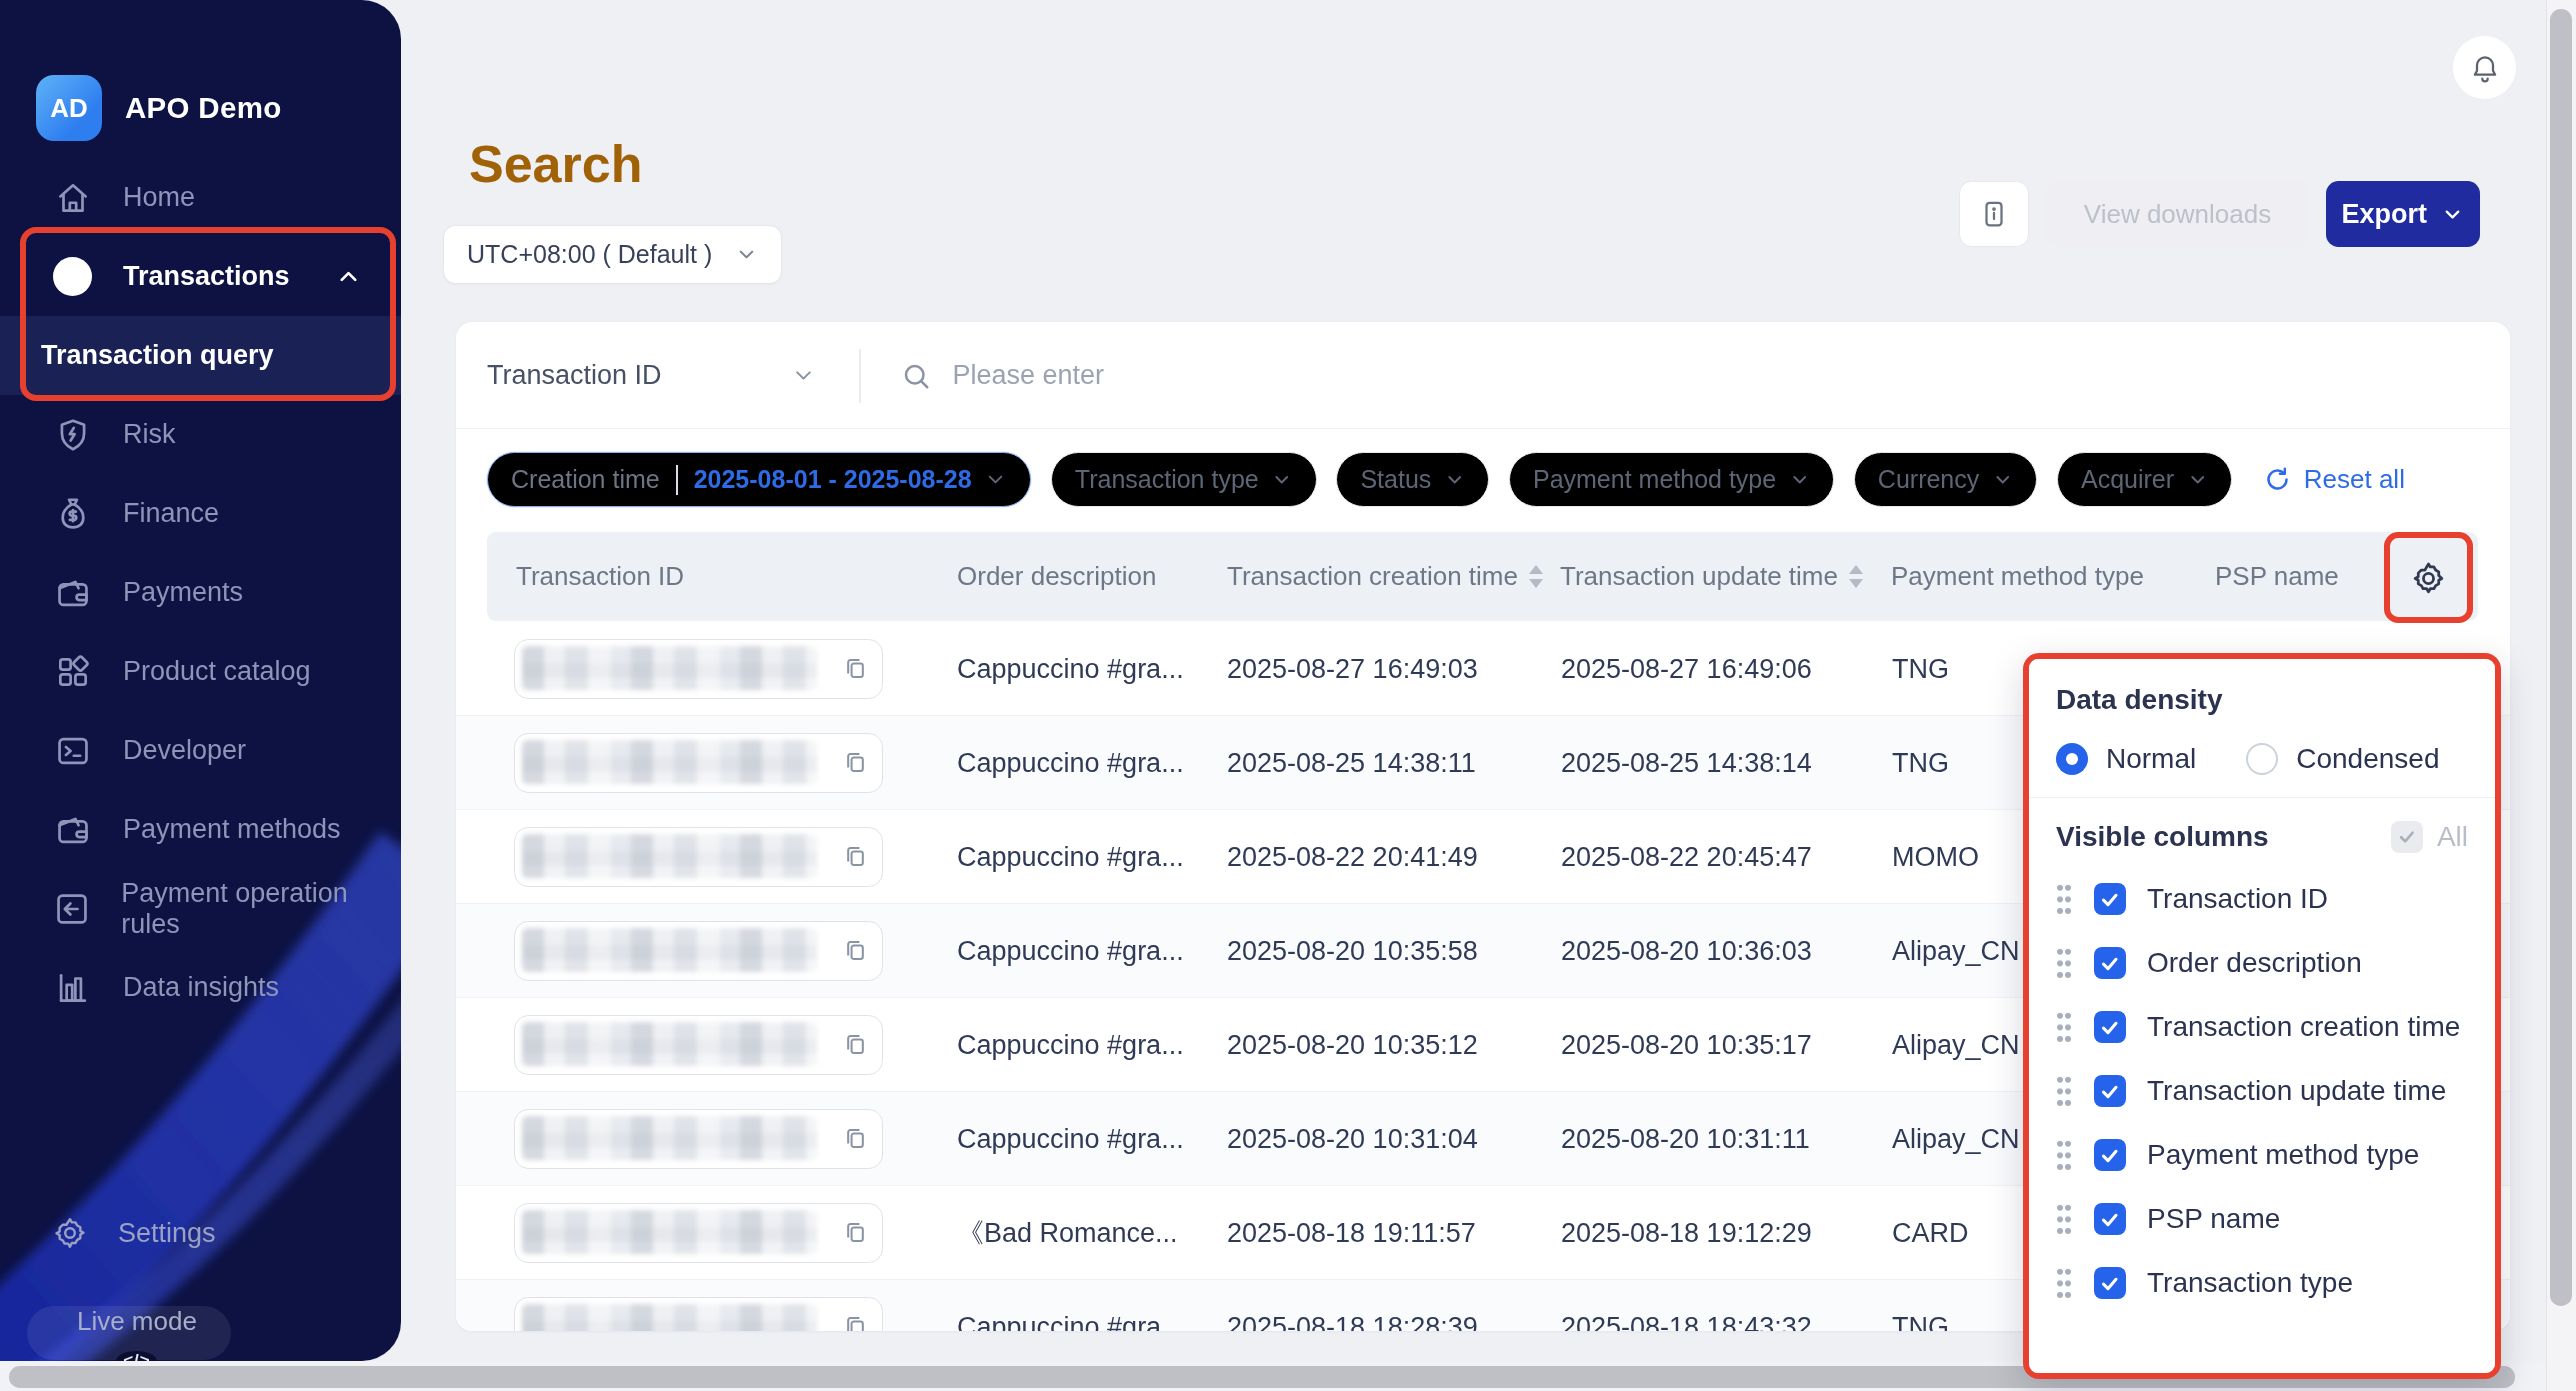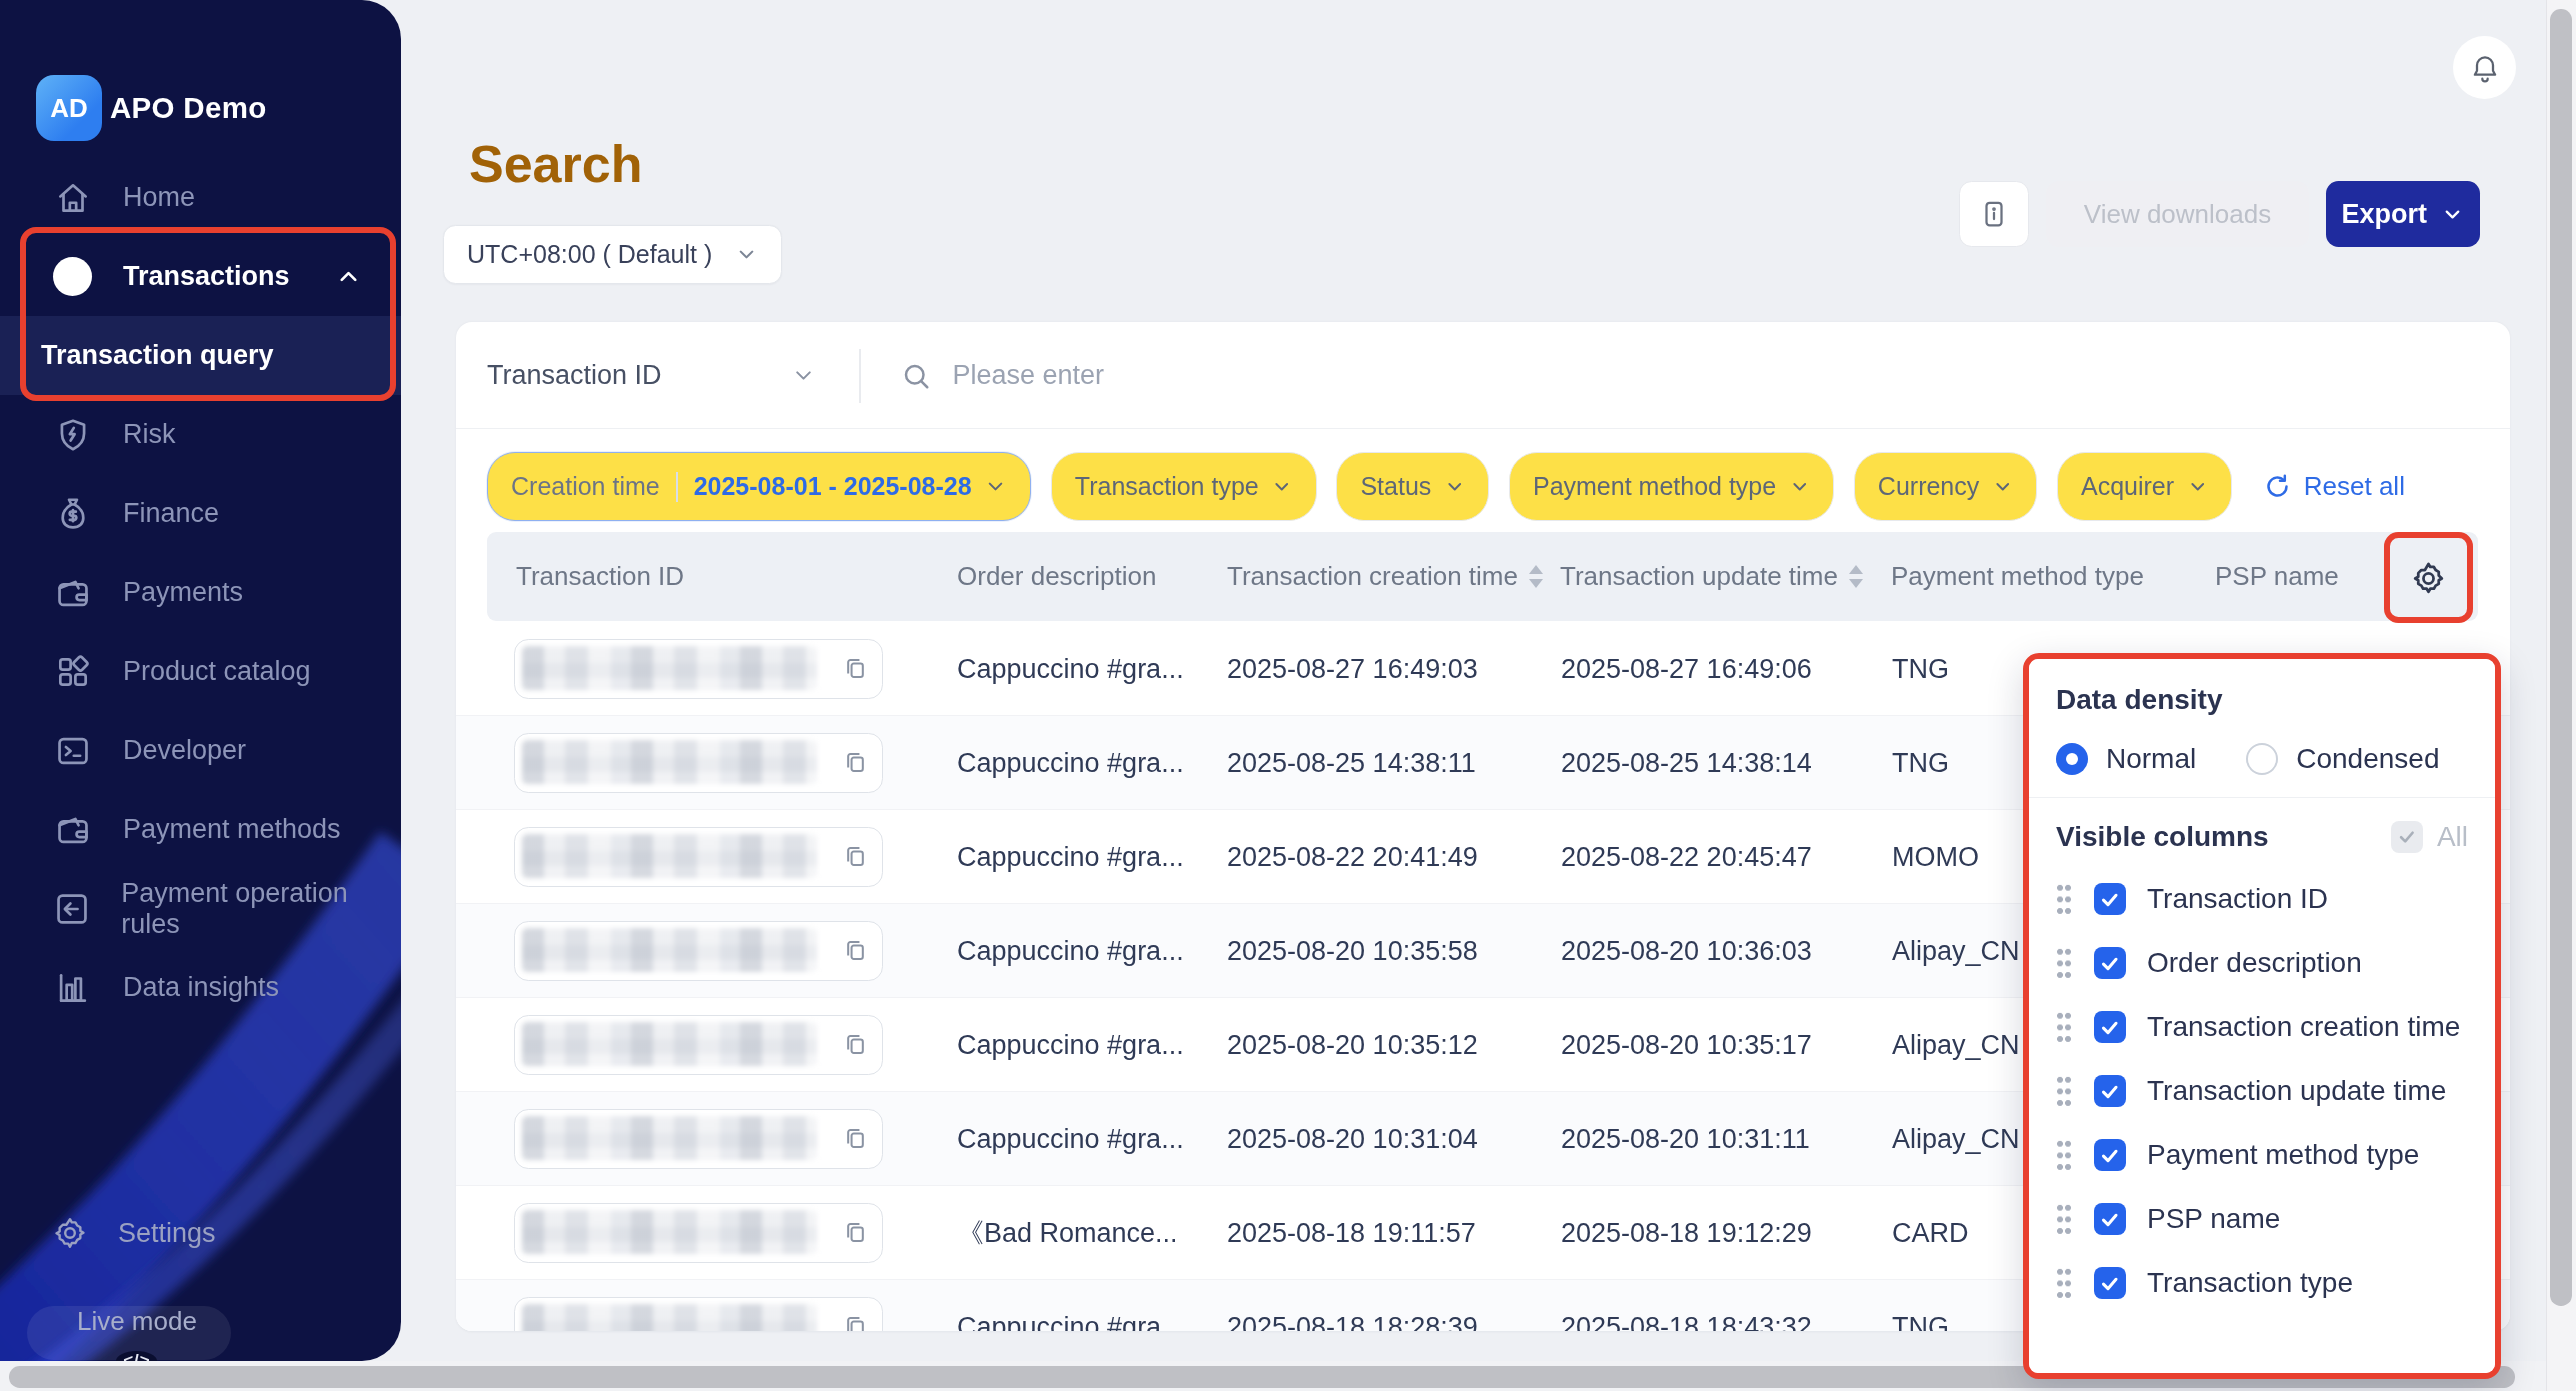--- a/index.html
+++ b/index.html
@@ -4,21 +4,21 @@
 <style>
   * { box-sizing: border-box; margin: 0; padding: 0; }
   html,body { background:#dfe2e8; }
   body { font-family:"Liberation Sans", sans-serif; }
   .screen { position:relative; width:2576px; height:1392px; background:#eef0f4; overflow:hidden; }
 
   
   .sidebar { position:absolute; left:0; top:0; width:401px; height:1361px;
     background:#0d1243; border-radius:0 39px 39px 0; overflow:hidden; z-index:5; }
   .swoosh { position:absolute; left:0; bottom:0; pointer-events:none; }
-  .brand { position:absolute; left:36px; top:75px; display:flex; align-items:center; gap:8px; z-index:2; }
+  .brand { position:absolute; left:36px; top:75px; display:flex; align-items:center; gap:23px; z-index:2; }
   .brand-tile { width:66px; height:66px; border-radius:18px;
     background:linear-gradient(135deg,#5fb2f7 0%,#2e7ef0 70%); color:#fff;
     font-size:26px; font-weight:700; display:flex; align-items:center; justify-content:center; }
   .brand-name { color:#fff; font-size:29.5px; font-weight:600; letter-spacing:0.3px; }
   .nav { position:absolute; left:0; top:158px; width:401px; z-index:2; }
   .nav-item { position:relative; height:79px; display:flex; align-items:center; gap:30px;
     padding-left:52px; color:#8d95b8; font-size:27px; cursor:pointer; }
   .nav-item .nav-icon { width:41px; height:41px; display:flex; align-items:center; justify-content:center; }
   .nav-item svg { stroke:#8d95b8; }
   .nav-item.active { color:#ffffff; font-weight:600; }
@@ -62,21 +62,21 @@
   .search-row { position:absolute; left:0; top:0; width:100%; height:107px; border-bottom:1.8px solid #eef0f3; }
   .field-selector { position:absolute; left:31px; top:0; height:107px; display:flex; align-items:center;
     gap:0; cursor:pointer; }
   .field-selector .lbl { font-size:27px; color:#475064; }
   .field-selector .chev { position:absolute; left:304px; }
   .vdivider { position:absolute; left:403px; top:27px; width:1.8px; height:54px; background:#e9ebef; }
   .search-input { position:absolute; left:445px; top:0; height:107px; display:flex; align-items:center; gap:21.5px; cursor:text; }
   .search-input .ph { font-size:27px; color:#9ba3b2; }
 
   .filters-row { position:absolute; left:31px; top:130px; display:flex; align-items:center; gap:19.7px; }
-  .pill { height:69px; border:1.8px solid #e7e9ed; border-radius:28px; background:#fde047;
+  .pill { height:55px; border:1.8px solid #e7e9ed; border-radius:28px; background:#000000;
     display:flex; align-items:center; gap:12.5px; padding:0 23px; font-size:25px; color:#5d6677; cursor:pointer; }
   .pill-date { border-color:#8fb0f0; box-shadow:0 0 0 0.9px rgba(120,160,240,.15); }
   .pill-date .dlabel { color:#6c7486; }
   .pill-date .dsep { width:1.8px; height:30px; background:#d9dee8; margin:0 3.6px; }
   .pill-date .dval { color:#2e6be6; font-weight:600; }
   .reset-all { display:flex; align-items:center; gap:12.5px; color:#2e6be6; font-size:26px;
     margin-left:12.5px; cursor:pointer; }
 
   .thead { position:absolute; left:31px; top:210px; width:1991px; height:89px; background:#edf0f5; border-radius:9px; }
   .th { position:absolute; top:0; height:89px; display:flex; align-items:center; gap:10.7px;

